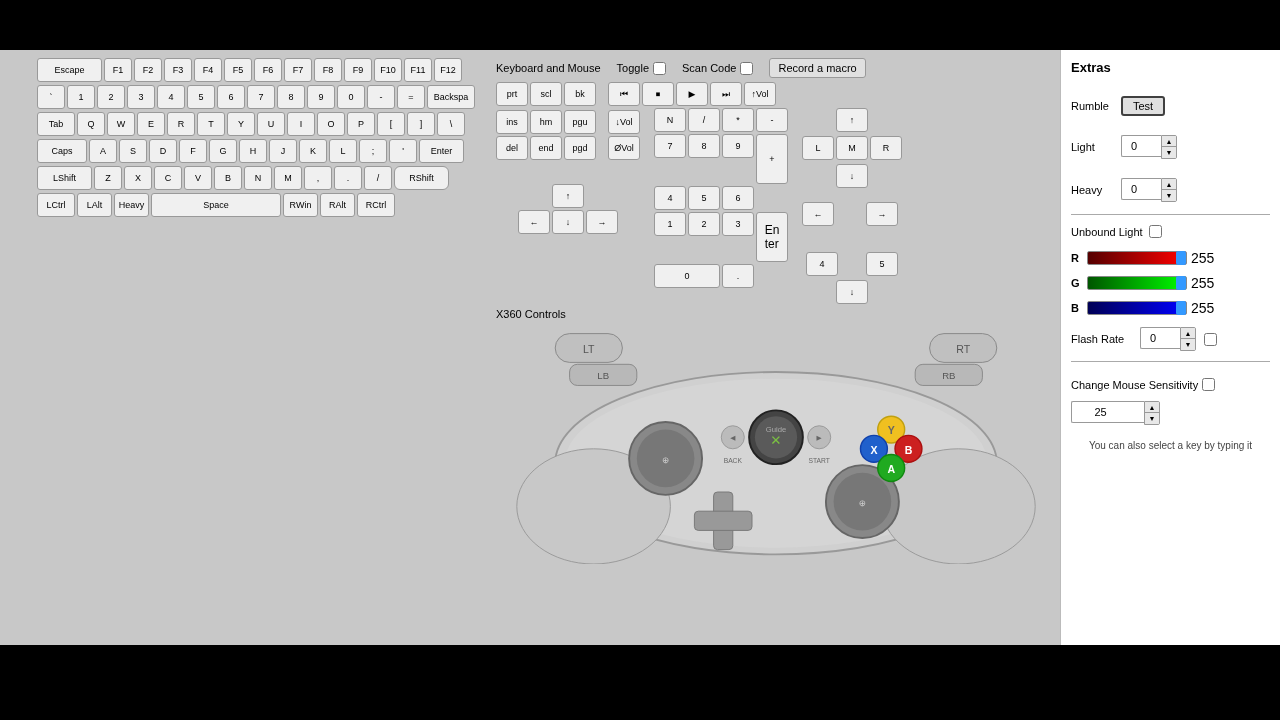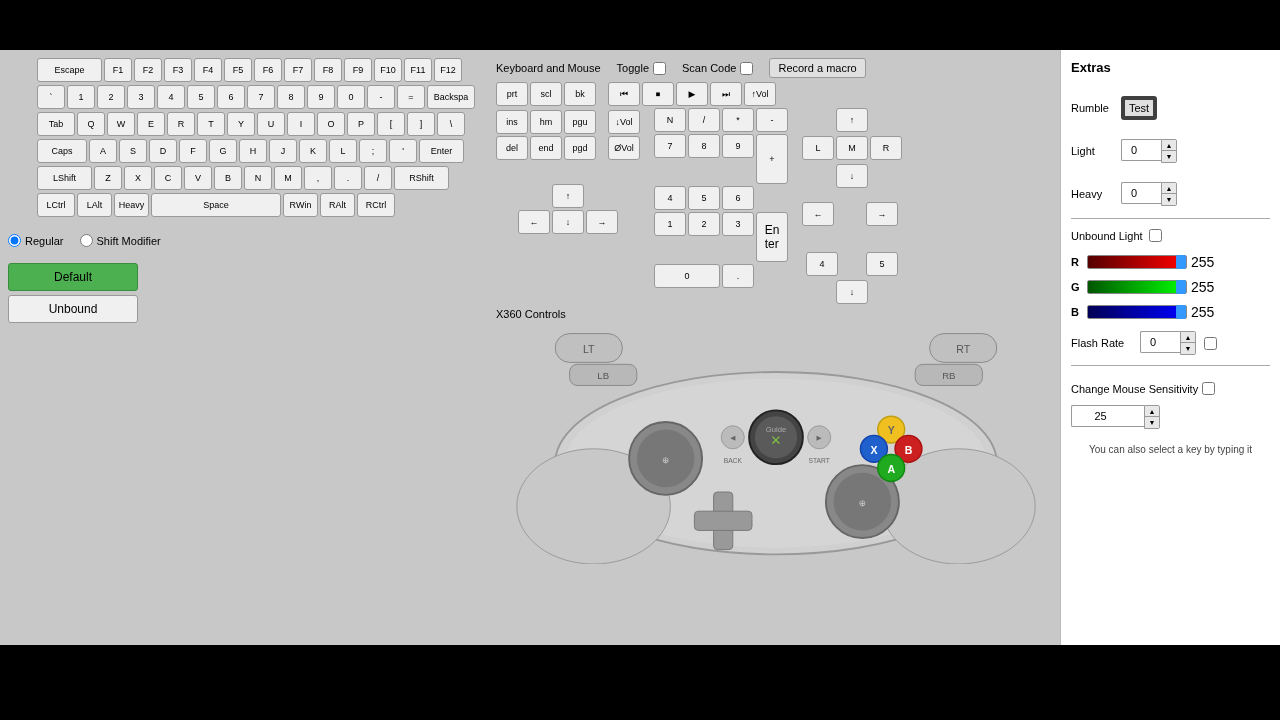--- a/index.html
+++ b/index.html
@@ -53,21 +53,21 @@
       cursor: pointer;
       user-select: none;
       padding: 0 2px;
     }
     .key.wider { min-width: 65px; }
     .key.widest { min-width: 130px; }
     .key.enter-key { min-width: 45px; }
     .key.backspace-key { min-width: 48px; }
     .key.caps-key { min-width: 50px; }
     .key.lshift-key { min-width: 55px; }
-    .key.rshift-key { min-width: 55px; }
+    .key.rshift-key { min-width: 55px; border-radius: 6px; }
     .key.ctrl-key { min-width: 38px; }
     .key.alt-key { min-width: 35px; }
     .key.win-key { min-width: 35px; }
     .key.tab-key { min-width: 38px; }
 
     .bottom-left {
       margin-top: 10px;
       display: flex;
       flex-direction: column;
       gap: 4px;
@@ -181,23 +181,23 @@
       align-items: center;
       margin-bottom: 2px;
       margin-top: 11px;
     }
     .row-label {
       min-width: 50px;
       font-size: 11px;
     }
     .test-btn {
       background: #e0e0e0;
-      border: 4px solid #404040;
+      border: 2px solid #404040;
       border-radius: 3px;
-      padding: 2px 4px;
+      padding: 2px 10px;
       cursor: pointer;
       font-size: 11px;
     }
     .section-divider {
       border-top: 1px solid #aaa;
       margin: 4px 0;
     }
     .change-light-row {
       display: flex;
       align-items: center;
@@ -401,36 +401,20 @@
         <div class="key ctrl-key">LCtrl</div>
         <div class="key alt-key">LAlt</div>
         <div class="key win-key">Heavy</div>
         <div class="key widest">Space</div>
         <div class="key win-key">RWin</div>
         <div class="key alt-key">RAlt</div>
         <div class="key ctrl-key">RCtrl</div>
       </div>
     </div>
 
-    <div class="bottom-left">
-      <div class="radio-group">
-        <label class="radio-label">
-          <input type="radio" name="modifier" checked="" style="">
-          <span>Regular</span>
-        </label>
-        <label class="radio-label">
-          <input type="radio" name="modifier" style="">
-          <span>Shift Modifier</span>
-        </label>
-      </div>
-      <div style="margin-top:12px; display:flex; flex-direction:column; gap:4px;">
-        <div class="btn-default">Default</div>
-        <div class="btn-unbound">Unbound</div>
-      </div>
-    </div>
   </div>
 
   <div class="middle-panel">
     <div class="km-header">
       <span>Keyboard and Mouse</span>
       <div class="toggle-group">
         <span>Toggle</span>
         <input type="checkbox" style="">
       </div>
       <div class="scancode-group">

